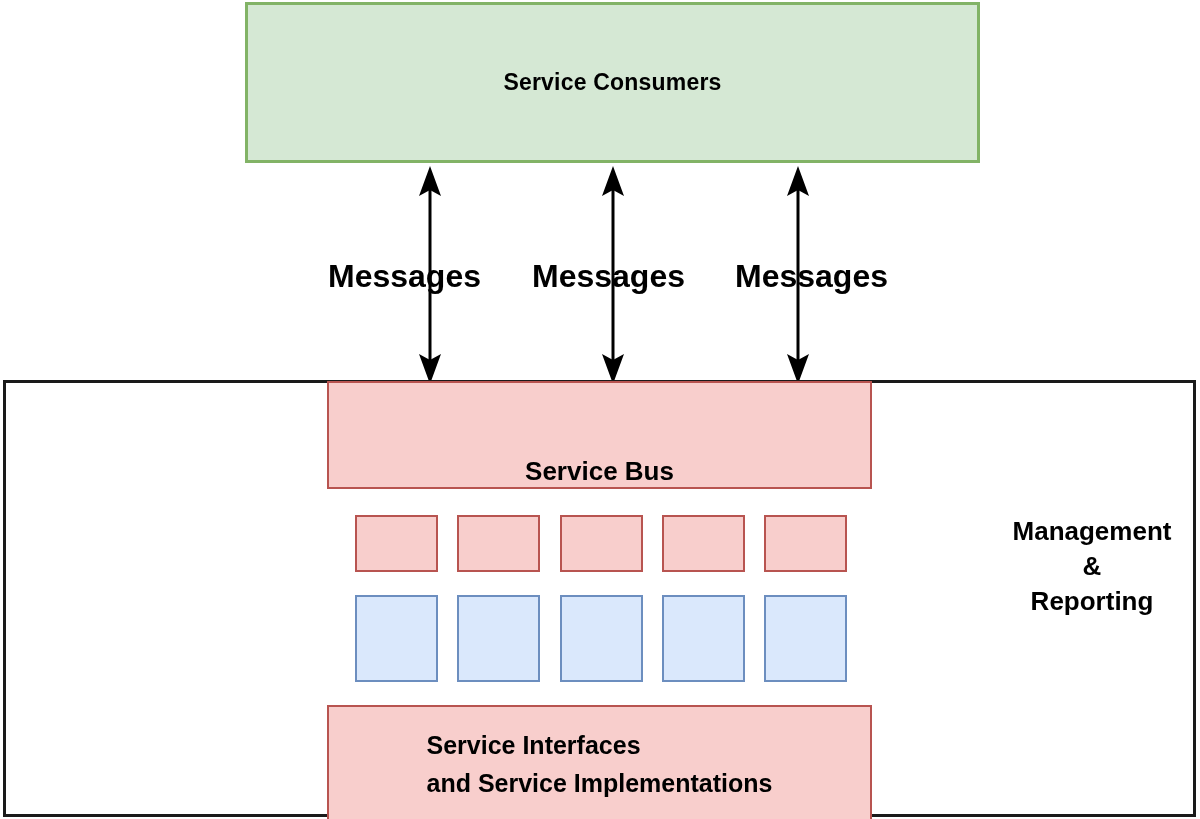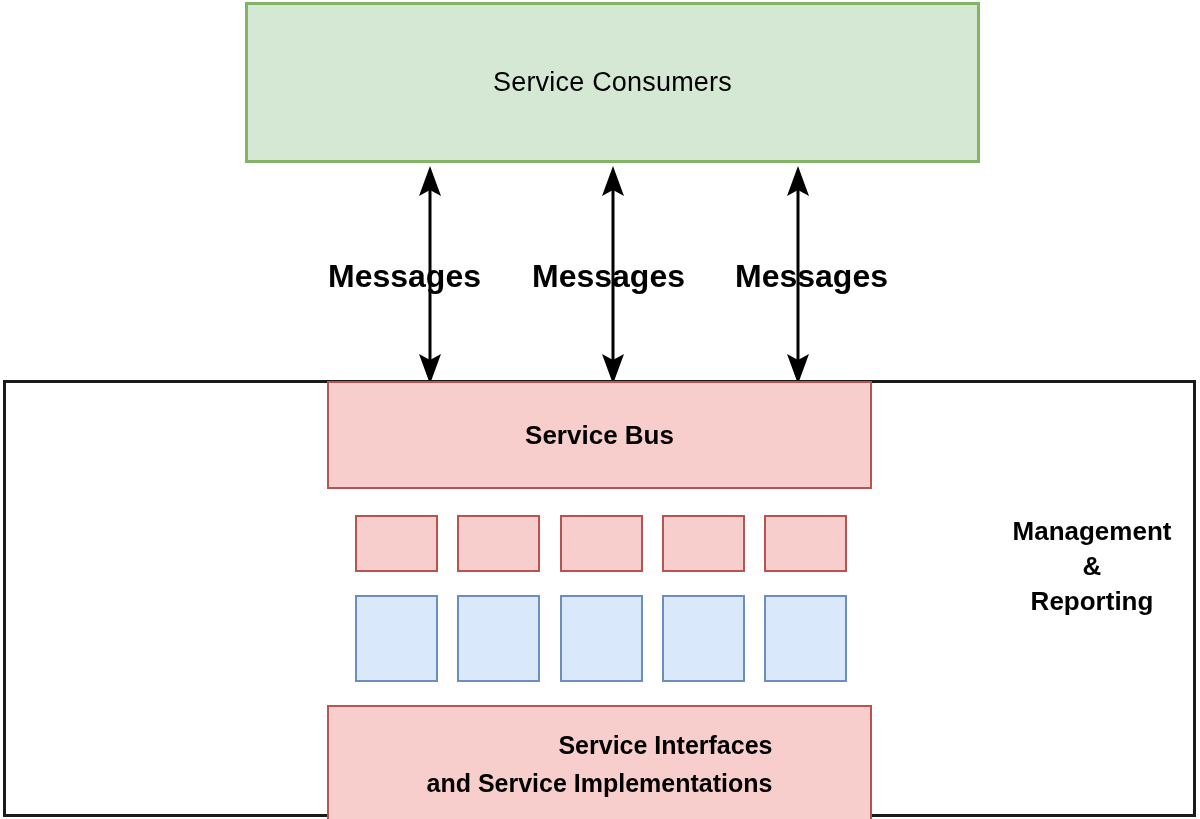--- a/index.html
+++ b/index.html
@@ -26,22 +26,22 @@
     width: 735px;
     height: 161px;
     background: #d5e8d4;
     border: 3px solid #82b366;
     box-sizing: border-box;
     display: flex;
     align-items: center;
     justify-content: center;
   }
   .consumers-box .label {
-    font-size: 27px;
-    font-weight: normal;
+    font-size: 23px;
+    font-weight: bold;
     color: #000000;
     letter-spacing: 0.2px;
   }
 
   
   .arrow {
     position: absolute;
     top: 166px;
     width: 40px;
     height: 218px;
@@ -94,21 +94,21 @@
   .bus-box {
     position: absolute;
     left: 327px;
     top: 381px;
     width: 545px;
     height: 108px;
     background: #f8cecc;
     border: 2px solid #b85450;
     box-sizing: border-box;
     display: flex;
-    align-items: center;
+    align-items: flex-end;
     justify-content: center;
   }
   .bus-box .label {
     font-size: 26px;
     font-weight: bold;
     color: #000000;
   }
 
   .impl-box {
     position: absolute;
@@ -121,21 +121,21 @@
     box-sizing: border-box;
     display: flex;
     align-items: flex-start;
     justify-content: center;
     padding-top: 20px;
   }
   .impl-box .label {
     font-size: 25px;
     font-weight: bold;
     color: #000000;
-    text-align: right;
+    text-align: left;
     line-height: 1.5;
     white-space: pre-line;
   }
 
   .chip-row {
     position: absolute;
     left: 355px;
     width: 492px;
     display: flex;
     justify-content: space-between;

